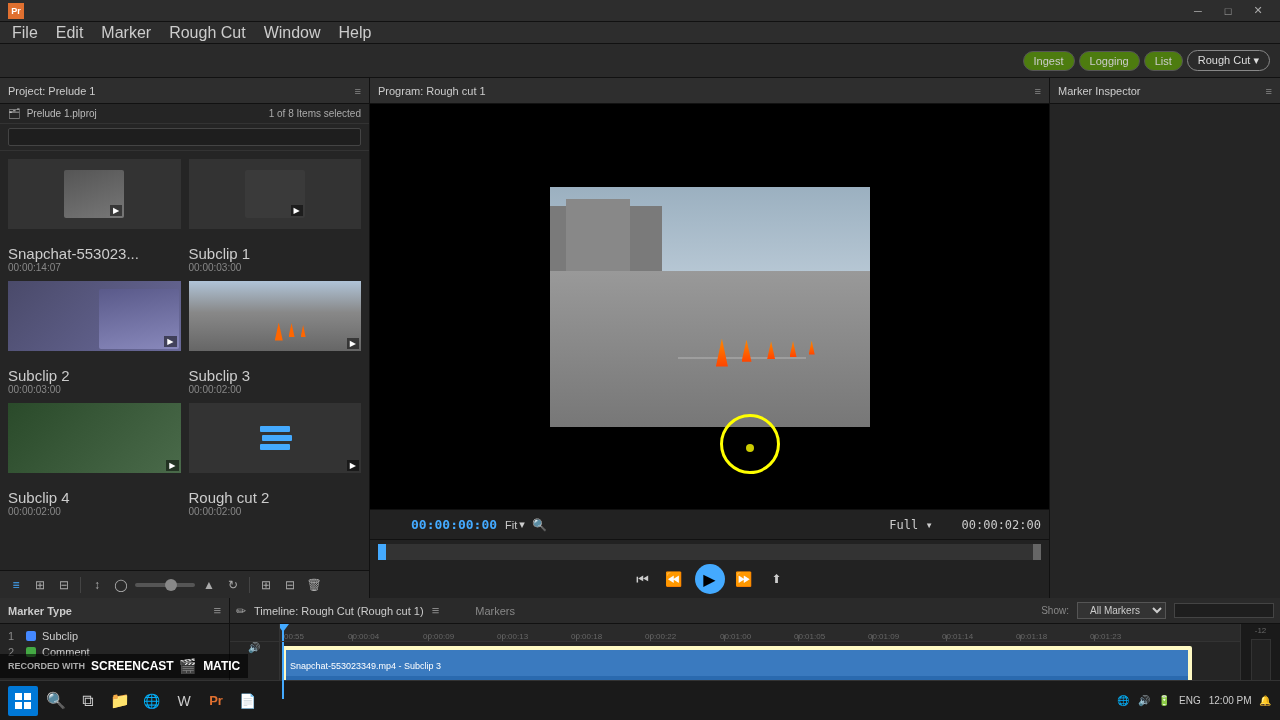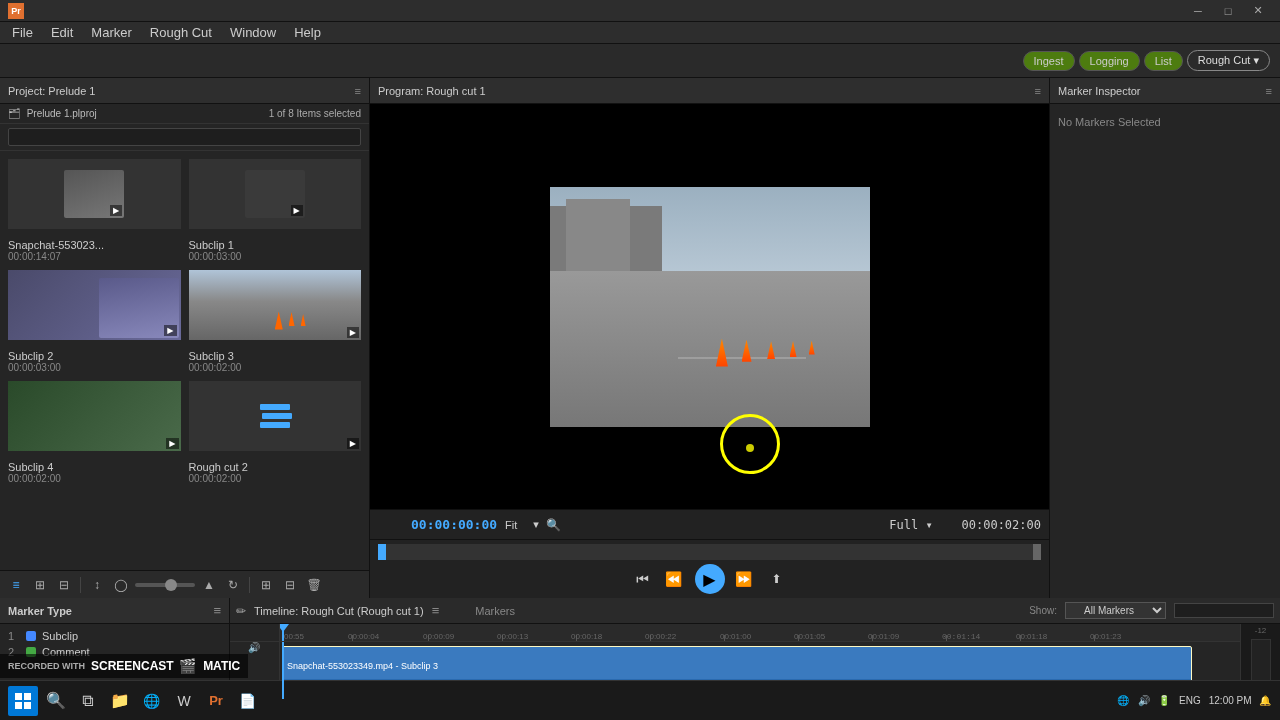--- a/index.html
+++ b/index.html
@@ -51,21 +51,21 @@
       height: 22px;
       display: flex;
       align-items: center;
       padding: 0 4px;
       border-bottom: 1px solid #111;
       gap: 2px;
     }
     #menubar span {
       padding: 2px 8px;
       cursor: pointer;
-      font-size: 13px;
+      font-size: 16px;
       color: #ccc;
     }
 
     
     #toolbar {
       background: #2a2a2a;
       height: 34px;
       display: flex;
       align-items: center;
       padding: 0 10px;
@@ -174,23 +174,23 @@
     }
     .project-item .thumb {
       width: 100%;
       height: 70px;
       background: #333;
       position: relative;
       overflow: hidden;
       display: flex; align-items: center; justify-content: center;
     }
     .project-item .item-label {
-      font-size: 11px;
+      font-size: 15px;
       color: #ccc;
-      margin-top: 10px;
+      margin-top: 16px;
     }
     .project-item .item-duration {
       font-size: 10px;
       color: #888;
     }
 
     
     .thumb-snapchat {
       background: linear-gradient(135deg, #555 40%, #888 100%);
     }
@@ -300,21 +300,21 @@
       gap: 8px;
     }
     .timecode-current {
       color: #4af;
       font-size: 13px;
       font-family: monospace;
       font-weight: bold;
       margin-left: 33px;
     }
     .timecode-fit {
-      display: flex; align-items: center; gap: 16px;
+      display: flex; align-items: center; gap: 2px;
       color: #ccc; font-size: 11px;
     }
     .timecode-end {
       margin-left: auto;
       color: #ccc; font-size: 12px; font-family: monospace;
     }
     .zoom-icon { color: #aaa; font-size: 12px; }
 
     
     .transport-area {
@@ -433,21 +433,21 @@
       display: flex;
       align-items: center;
       padding: 0 6px;
       border-bottom: 1px solid #111;
       gap: 8px;
     }
     .timeline-tab { font-size: 11px; color: #888; cursor: pointer; }
     .show-label { margin-left: auto; font-size: 10px; color: #888; }
     .show-select {
       background: #333; border: 1px solid #555; color: #ccc;
-      font-size: 10px; padding: 1px 14px;
+      font-size: 10px; padding: 1px 8px;
     }
     .timeline-search {
       background: #1e1e1e; border: 1px solid #444; color: #ccc;
       padding: 1px 4px; font-size: 10px; width: 100px; outline: none;
     }
     .timeline-left-col {
       width: 50px;
       min-width: 50px;
       background: #252525;
       border-right: 1px solid #333;
@@ -528,21 +528,21 @@
       background: #252525;
       border-bottom: 1px solid #333;
       position: relative;
       overflow: hidden;
     }
     .tl-clip {
       position: absolute;
       top: 4px;
       height: 40px;
       background: #3a7abf;
-      border: 1px solid #fef9c3;
+      border: 4px solid #fef9c3;
       border-radius: 2px;
       display: flex;
       flex-direction: column;
       justify-content: center;
       padding: 2px 4px;
       overflow: hidden;
     }
     .tl-clip-name {
       font-size: 9px;
       color: #fff;
@@ -834,21 +834,20 @@
         <div class="transport-btn" style="font-size:12px;">⬆</div>
       </div>
     </div>
   </div>
 
   <div id="right-panel">
     <div class="marker-header">
       <span>Marker Inspector</span>
       <span style="margin-left:auto;color:#888;cursor:pointer;">≡</span>
     </div>
-    <div class="no-markers">No Markers Selected</div>
   </div>
 
 </div>
 
 <div class="bottom-area">
 
   <div id="bottom-left">
     <div class="marker-type-header">
       <span>Marker Type</span>
       <span style="margin-left:auto;color:#888;cursor:pointer;font-size:13px;">≡</span>
@@ -908,21 +907,21 @@
           <div class="tl-ruler-mark" style="left:291px;">00:00:18</div>
           <div class="tl-ruler-line" style="left:370px;"></div>
           <div class="tl-ruler-mark" style="left:365px;">00:00:22</div>
           <div class="tl-ruler-line" style="left:444px;"></div>
           <div class="tl-ruler-mark" style="left:440px;">00:01:00</div>
           <div class="tl-ruler-line" style="left:518px;"></div>
           <div class="tl-ruler-mark" style="left:514px;">00:01:05</div>
           <div class="tl-ruler-line" style="left:592px;"></div>
           <div class="tl-ruler-mark" style="left:588px;">00:01:09</div>
           <div class="tl-ruler-line" style="left:666px;"></div>
-          <div class="tl-ruler-mark" style="left:662px;font-family:Liberation Mono, monospace;">00:01:14</div>
+          <div class="tl-ruler-mark" style="left:662px;">00:01:14</div>
           <div class="tl-ruler-line" style="left:740px;"></div>
           <div class="tl-ruler-mark" style="left:736px;">00:01:18</div>
           <div class="tl-ruler-line" style="left:814px;"></div>
           <div class="tl-ruler-mark" style="left:810px;">00:01:23</div>
 
           <div class="tl-playhead" style="left:2px;">
             <div class="tl-playhead-arrow"></div>
           </div>
         </div>
 

